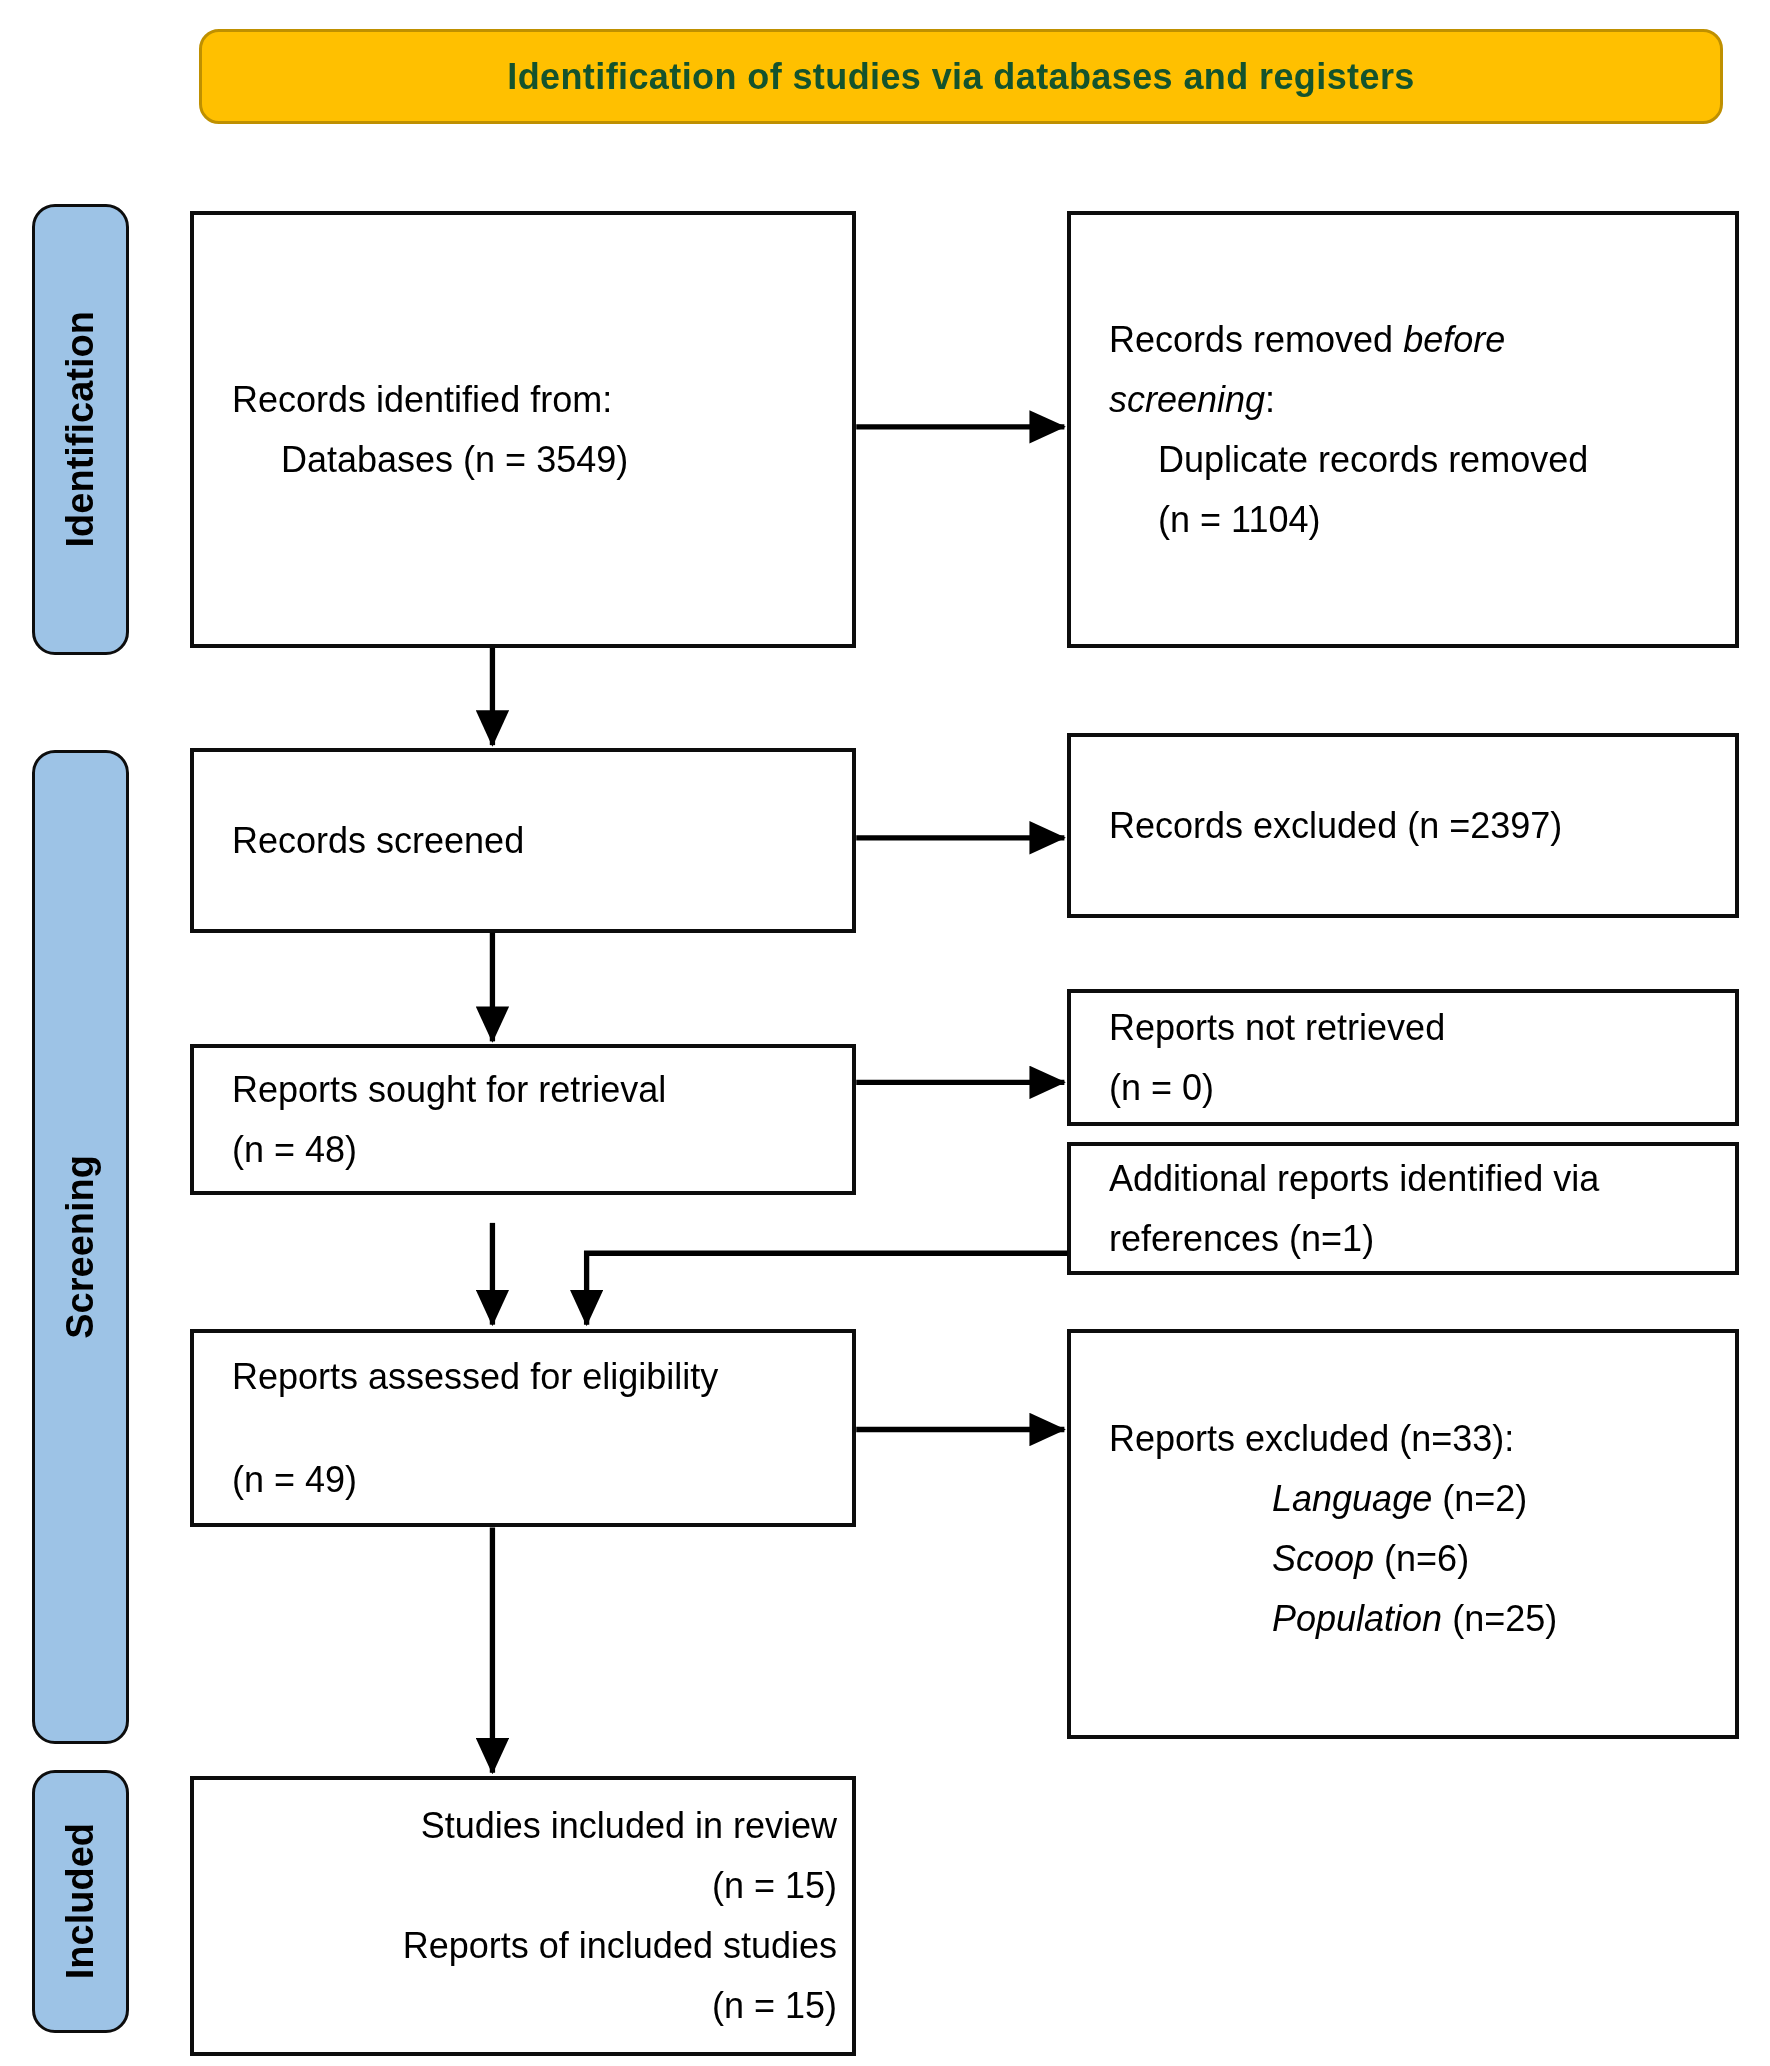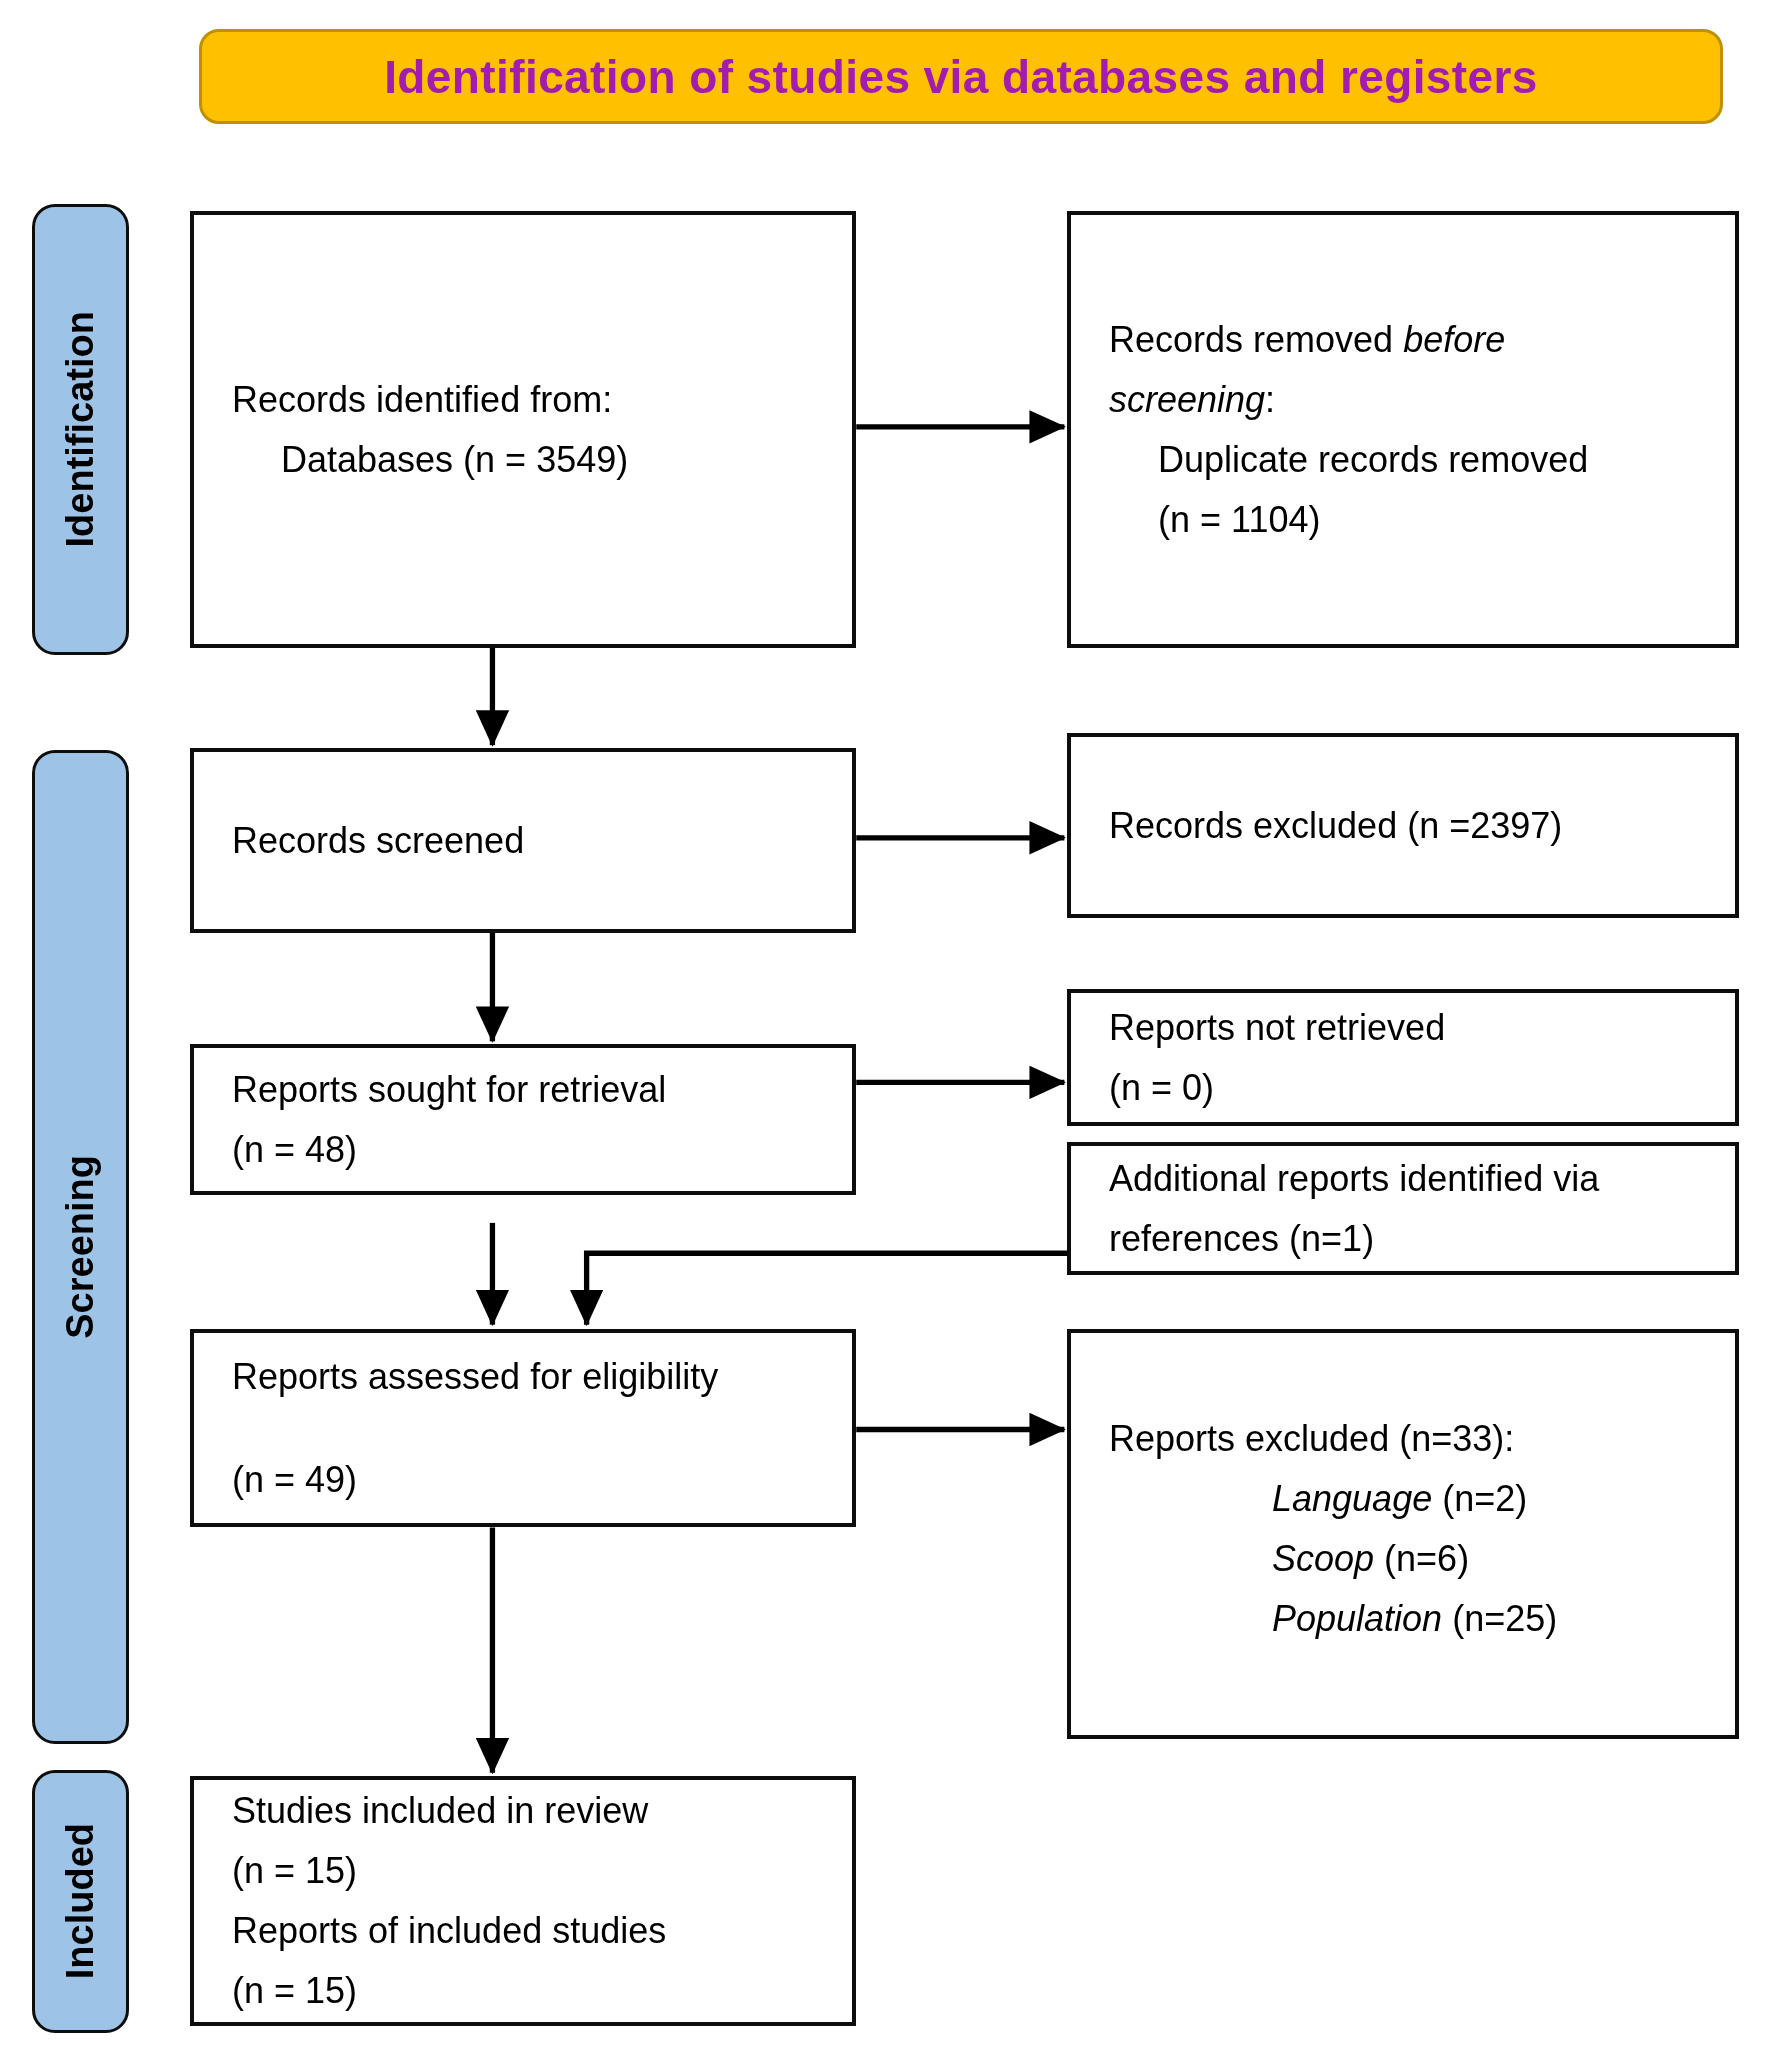--- a/index.html
+++ b/index.html
@@ -15,21 +15,21 @@
   
   .banner{
     position:absolute;left:199px;top:29px;width:1524px;height:95px;
     background:var(--banner-fill,#FFC000);
     border:3px solid var(--banner-border,#BF9000);
     border-radius:20px;
     display:flex;align-items:center;justify-content:center;
     box-sizing:border-box;
   }
   .banner-title{
-    font-size:46px;font-weight:bold;color:#a21caf;
+    font-size:36px;font-weight:bold;color:#14532d;
     letter-spacing:0.4px;
   }
 
   
   .stage{
     position:absolute;left:32px;width:97px;
     background:var(--stage-fill,#9DC3E6);
     border:3.8px solid #0d0d0d;
     border-radius:23px;
     display:flex;align-items:center;justify-content:center;
@@ -57,21 +57,21 @@
   .box .line.indent-1{padding-left:49px;}
   .box .line.indent-2{padding-left:163px;}
 
   .box.col-left{left:190px;width:666px;}
   .box.col-right{left:1067px;width:672px;}
 
   #box-b1{top:211px;height:437px;}
   #box-b2{top:748px;height:185px;}
   #box-b3{top:1044px;height:151px;}
   #box-b4{top:1329px;height:198px;gap:43px;}
-  #box-b5{top:1776px;height:250px;}
+  #box-b5{top:1776px;height:280px;align-items:flex-end;}
 
   #box-r1{top:211px;height:437px;}
   #box-r2{top:733px;height:185px;}
   #box-r3{top:989px;height:137px;}
   #box-r4{top:1142px;height:133px;}
   #box-r5{top:1329px;height:410px;justify-content:flex-start;padding-top:76px;}
 
   
   .arrow-layer{position:absolute;left:0;top:0;width:1771px;height:2066px;pointer-events:none;}
   .arrow-layer path.flow{stroke:var(--arrow,#000);stroke-width:7;fill:none;}

